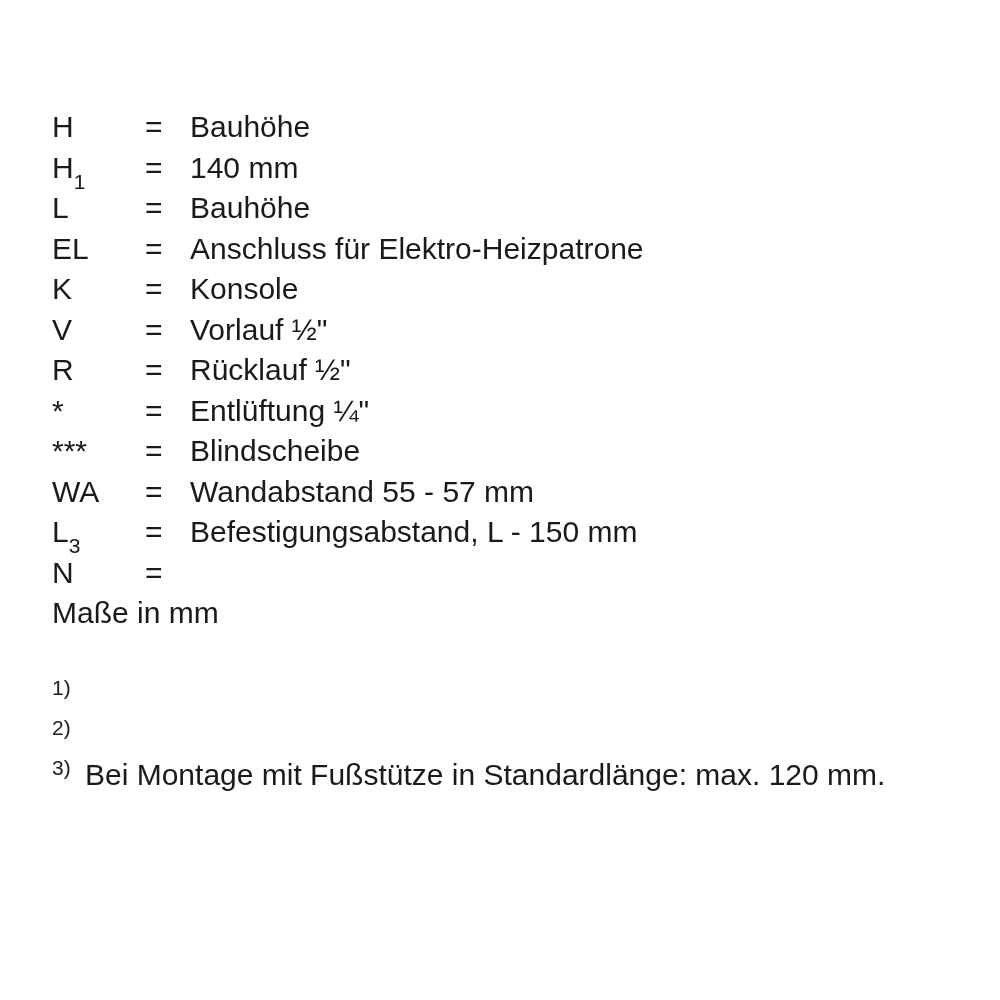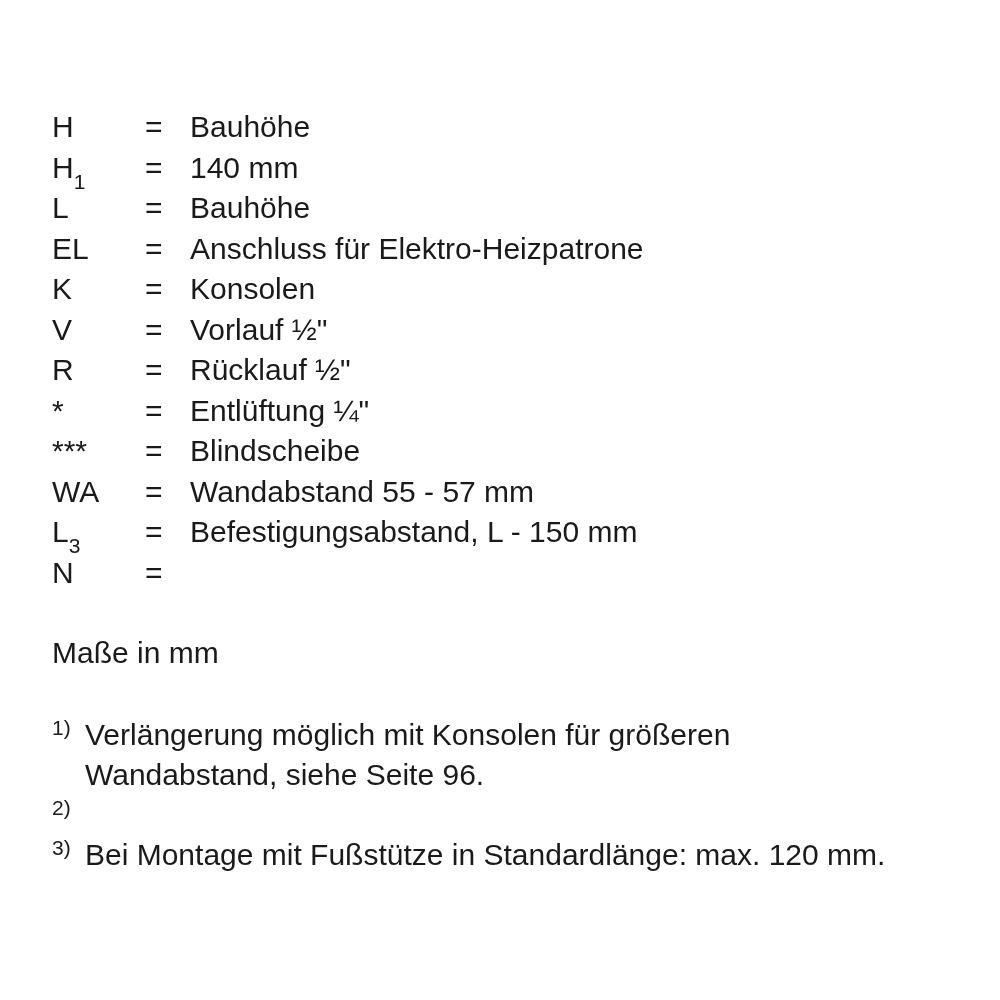--- a/index.html
+++ b/index.html
@@ -36,21 +36,20 @@
     line-height: 0;
     position: relative;
     bottom: -4px;
   }
   .eq {
     width: 45px;
     flex-shrink: 0;
   }
   .def { }
   .units {
-    margin-top: 40px;
     line-height: 40.5px;
   }
   .footnotes {
     margin-top: 41px;
   }
   .footnote {
     display: flex;
     line-height: 40px;
   }
   .marker {
@@ -92,21 +91,21 @@
 
     <div class="legend-row">
       <span class="sym"><span>EL</span><sub></sub></span>
       <span class="eq">=</span>
       <span class="def">Anschluss für Elektro-Heizpatrone</span>
     </div>
 
     <div class="legend-row">
       <span class="sym"><span>K</span><sub></sub></span>
       <span class="eq">=</span>
-      <span class="def">Konsolen</span>
+      <span class="def">Konsole</span>
     </div>
 
     <div class="legend-row">
       <span class="sym"><span>V</span><sub></sub></span>
       <span class="eq">=</span>
       <span class="def">Vorlauf ½"</span>
     </div>
 
     <div class="legend-row">
       <span class="sym"><span>R</span><sub></sub></span>
@@ -144,21 +143,20 @@
     </div>
 
   </div>
 
   <div class="units">Maße in mm</div>
 
   <div class="footnotes">
 
     <div class="footnote footnote-1">
       <span class="marker">1)</span>
-      <span class="ft-text">Verlängerung möglich mit Konsolen für größeren Wandabstand, siehe Seite 96.</span>
     </div>
 
     <div class="footnote footnote-2">
       <span class="marker">2)</span>
     </div>
 
     <div class="footnote footnote-3">
       <span class="marker">3)</span>
       <span class="ft-text">Bei Montage mit Fußstütze in Standardlänge: max. 120 mm.</span>
     </div>

